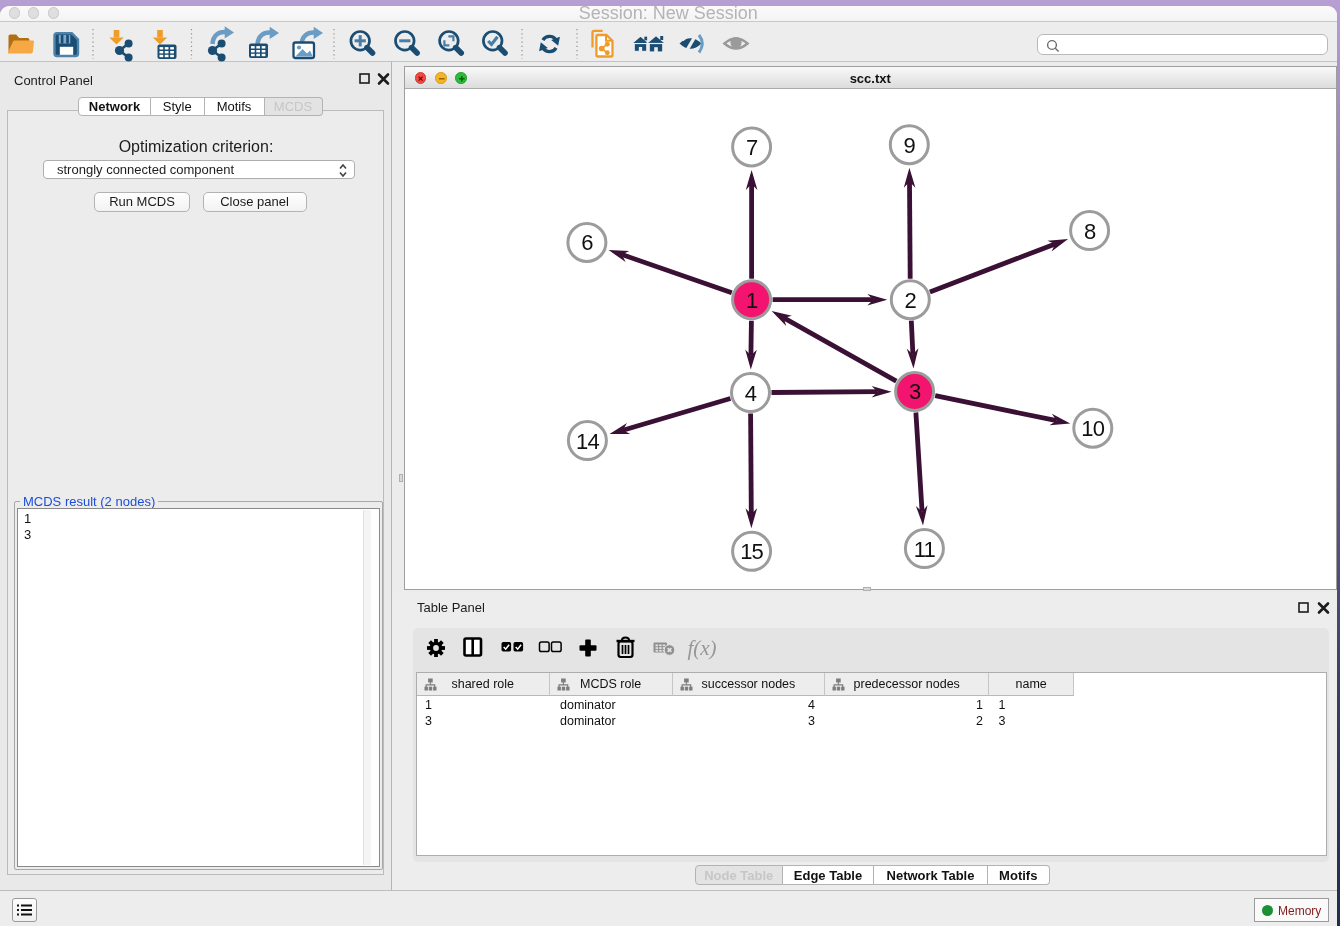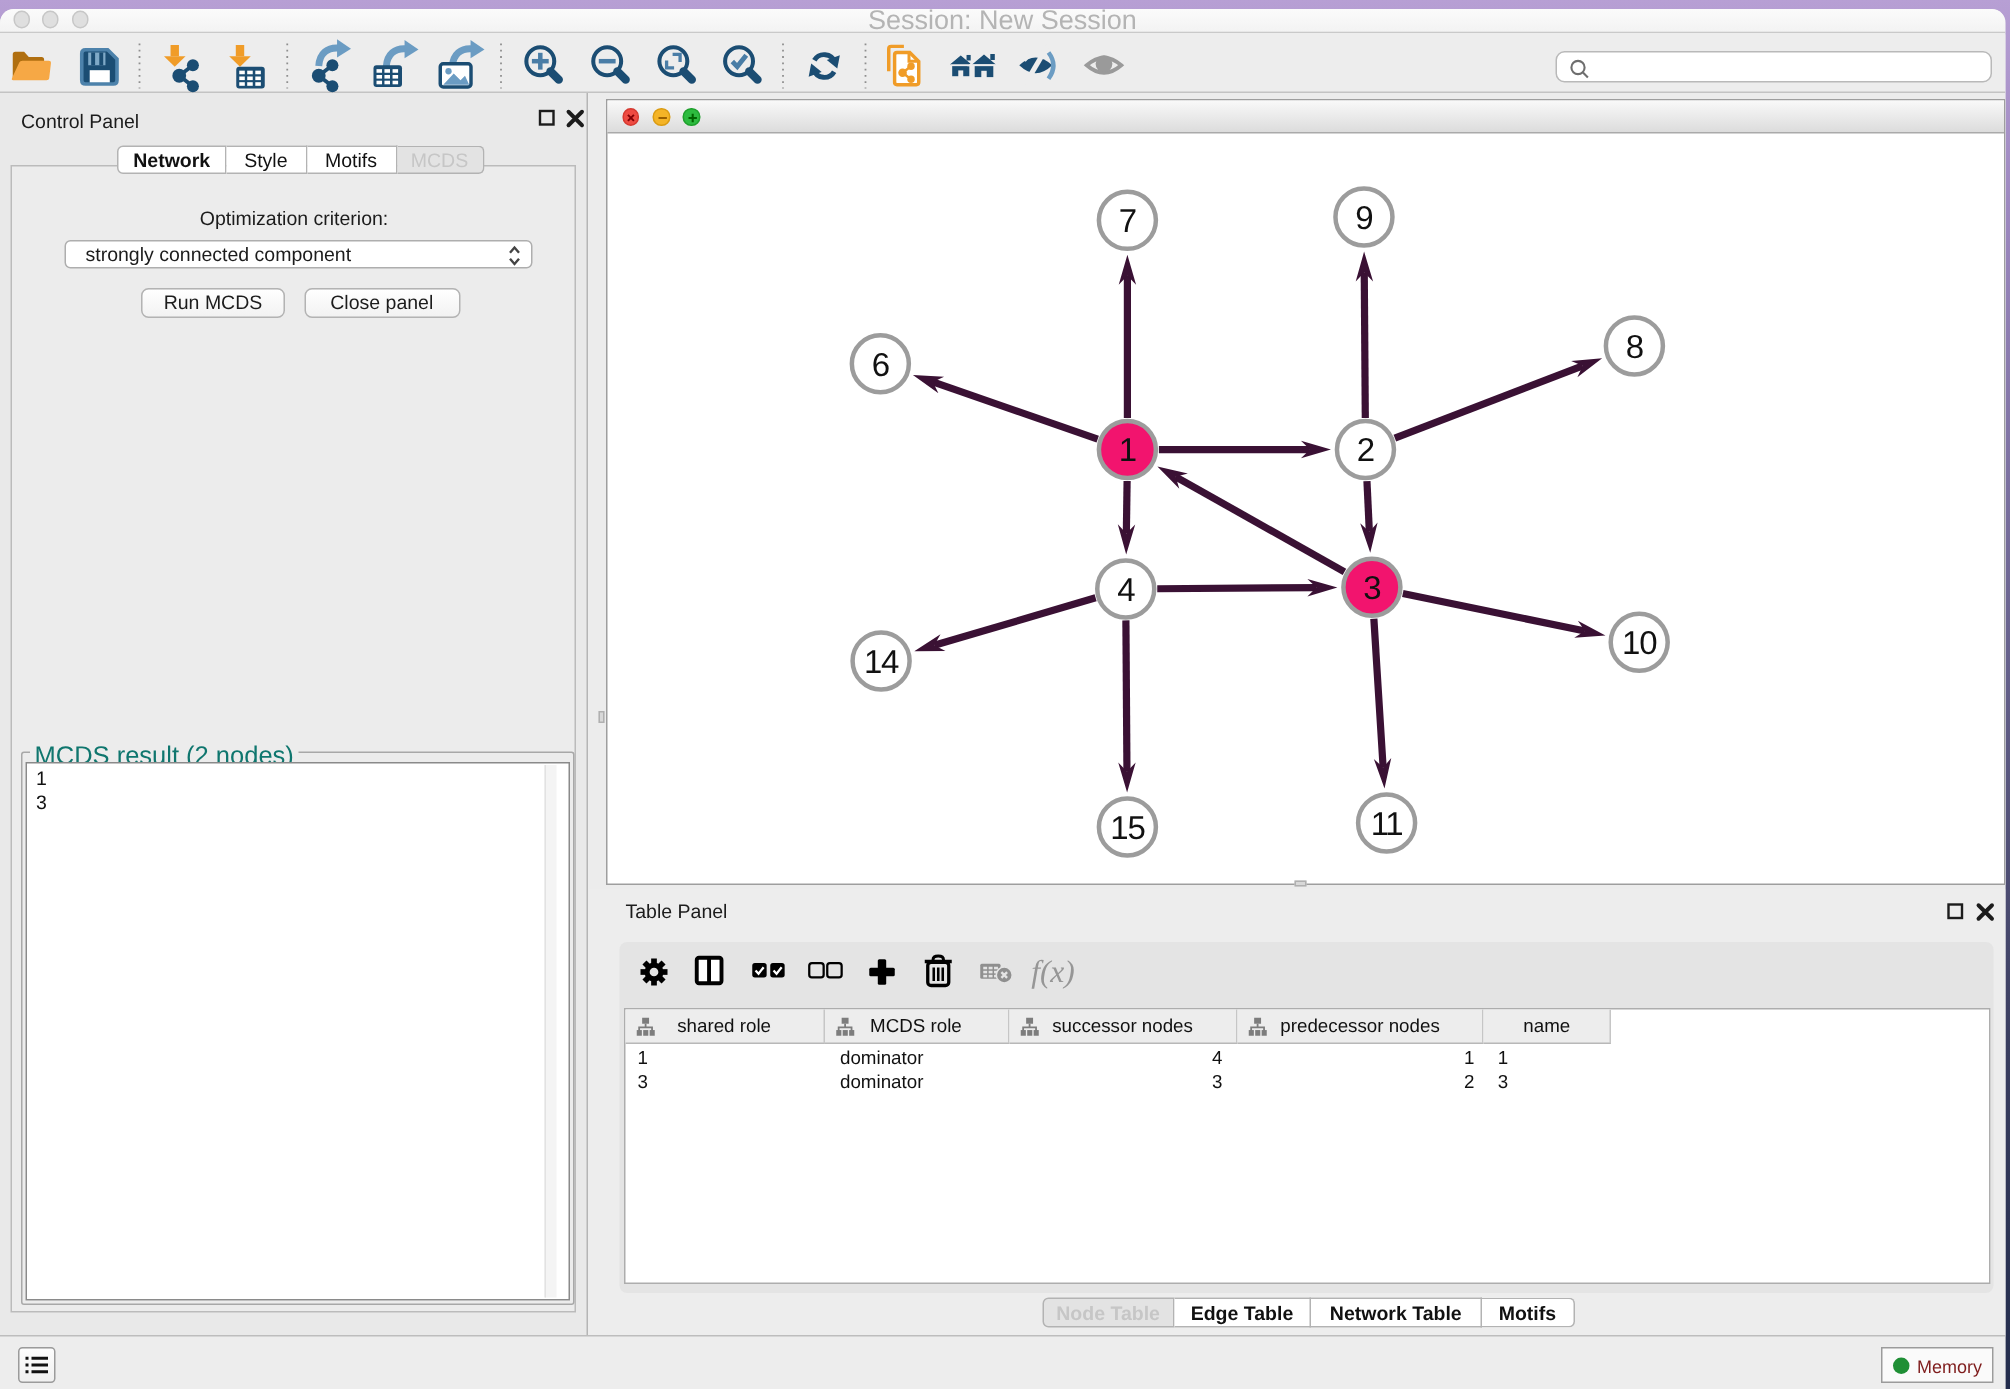--- a/index.html
+++ b/index.html
@@ -11,26 +11,26 @@
 .search { position:absolute; left:1037px; top:10.5px; width:291px; height:21px; background:#fff; border:1px solid #b9b9b9; border-radius:6px; }
 .main { position:absolute; left:0; top:56px; width:100%; height:828px; }
 
 .cpanel { position:absolute; left:0; top:0; width:392px; height:828px; background:#e9e9e9; border-right:1px solid #b5b5b5;padding-left:42px; }
 .cphead { position:absolute; left:14px; top:11px; font-size:13px; color:#1c1c1c; }
 .cpbox { position:absolute; left:7px; top:48px; width:377px; height:765px; background:#ececec; border:1px solid #bbb; }
 .tabs { position:absolute; top:35px; left:78px; height:19px; display:flex; z-index:3; font-size:13px; }
 .tab { background:#fff; border:1px solid #b3b3b3; border-left:none; color:#111; display:flex; align-items:center; justify-content:center; }
 .tab.first { border-left:1px solid #b3b3b3; border-radius:4px 0 0 4px;font-weight:bold; }
 .tab.sel { background:#e3e3e3; color:#c6c6c6; border-radius:0 4px 4px 0; }
-.optlabel { position:absolute; left:0; top:76px; width:392px; text-align:center; font-size:13px; color:#1c1c1c; }
+.optlabel { position:absolute; left:0; top:76px; width:392px; text-align:center; font-size:16px; color:#1c1c1c; }
 .combo { position:absolute; left:43px; top:98px; width:312px; height:19px; background:#fff; border:1px solid #aeaeae; border-radius:4px; font-size:13px; color:#1c1c1c; line-height:17px; padding-left:13px; }
 .combo .chev { position:absolute; right:6px; top:2px; }
 .btn { position:absolute; height:20px; background:linear-gradient(#ffffff,#f2f2f2); border:1px solid #b3b3b3; border-radius:5px; font-size:13px; color:#1c1c1c; text-align:center; line-height:18px; }
 .fieldset { position:absolute; left:14px; top:439px; width:369px; height:369px; border:1px solid #a8a8a8; border-radius:2px; }
-.legend { position:absolute; left:5px; top:-8px; background:#ececec; padding:0 3px; font-size:17px; color:#0f766e; }
+.legend { position:absolute; left:5px; top:-8px; background:#ececec; padding:0 3px; font-size:13px; color:#1d4ed8; }
 .mlist { position:absolute; left:2px; top:6px; width:363px; height:359px; background:#fff; border:1px solid #8a8a8a; font-size:13px; color:#111; padding:2px 0 0 6px; line-height:16px; }
 .mscroll { position:absolute; right:8px; top:1px; width:8px; height:355px; background:#f4f4f4; border-left:1px solid #e2e2e2; }
 
 .desk { position:absolute; left:393px; top:0; width:943.5px; height:828px; background:#ececec; }
 .netwin { position:absolute; left:11px; top:4px; width:932.5px; height:523.5px; background:#fff; border:1px solid #9e9e9e; }
 .nethead { position:absolute; left:0; top:0; width:100%; height:22px; background:linear-gradient(#f9f9f9,#dcdcdc); border-bottom:1px solid #aaa; }
 .nt { position:absolute; top:5.2px; width:11.6px; height:11.6px; border-radius:50%; }
 .nettitle { position:absolute; top:4px; width:100%; text-align:center; font-size:13px; font-weight:bold; color:#111; }
 
 .tpanel { position:absolute; left:0px; top:531px; width:943.5px; height:297px; background:#ededed; }
@@ -208,20 +208,21 @@
           <div class="nt" style="left:30px;background:#f4b427;border:1px solid #db9c12">
               <svg width="10" height="10" style="position:absolute;left:0.5px;top:0.5px">
                 <path d="M2,4.7 h5.6" stroke="#9a6000" stroke-width="1.4"></path>
               </svg>
             </div>
           <div class="nt" style="left:50px;background:#2dbb3f;border:1px solid #1ea02c">
               <svg width="10" height="10" style="position:absolute;left:0.5px;top:0.5px">
                 <path d="M2,4.7 h5.6 M4.8,1.9 v5.6" stroke="#006400" stroke-width="1.4"></path>
               </svg>
             </div>
+          <div class="nettitle">scc.txt</div>
         </div>
         <svg width="930" height="500" viewBox="0 0 930 500" style="position:absolute;left:0;top:22px">
             <line x1="346.6" y1="189.7" x2="346.6" y2="94.9" stroke="#3a1134" stroke-width="4.8"></line>
 <polygon points="346.6,80.9 352.4,100.9 346.6,94.9 340.8,100.9" fill="#3a1134"></polygon>
 <line x1="326.8" y1="203.8" x2="216.9" y2="165.6" stroke="#3a1134" stroke-width="4.8"></line>
 <polygon points="203.6,161.0 224.4,162.1 216.9,165.6 220.6,173.1" fill="#3a1134"></polygon>
 <line x1="367.6" y1="210.7" x2="468.3" y2="210.7" stroke="#3a1134" stroke-width="4.8"></line>
 <polygon points="482.3,210.7 462.3,216.5 468.3,210.7 462.3,204.9" fill="#3a1134"></polygon>
 <line x1="346.4" y1="231.7" x2="345.9" y2="266.6" stroke="#3a1134" stroke-width="4.8"></line>
 <polygon points="345.8,280.6 340.2,260.5 345.9,266.6 351.8,260.7" fill="#3a1134"></polygon>

